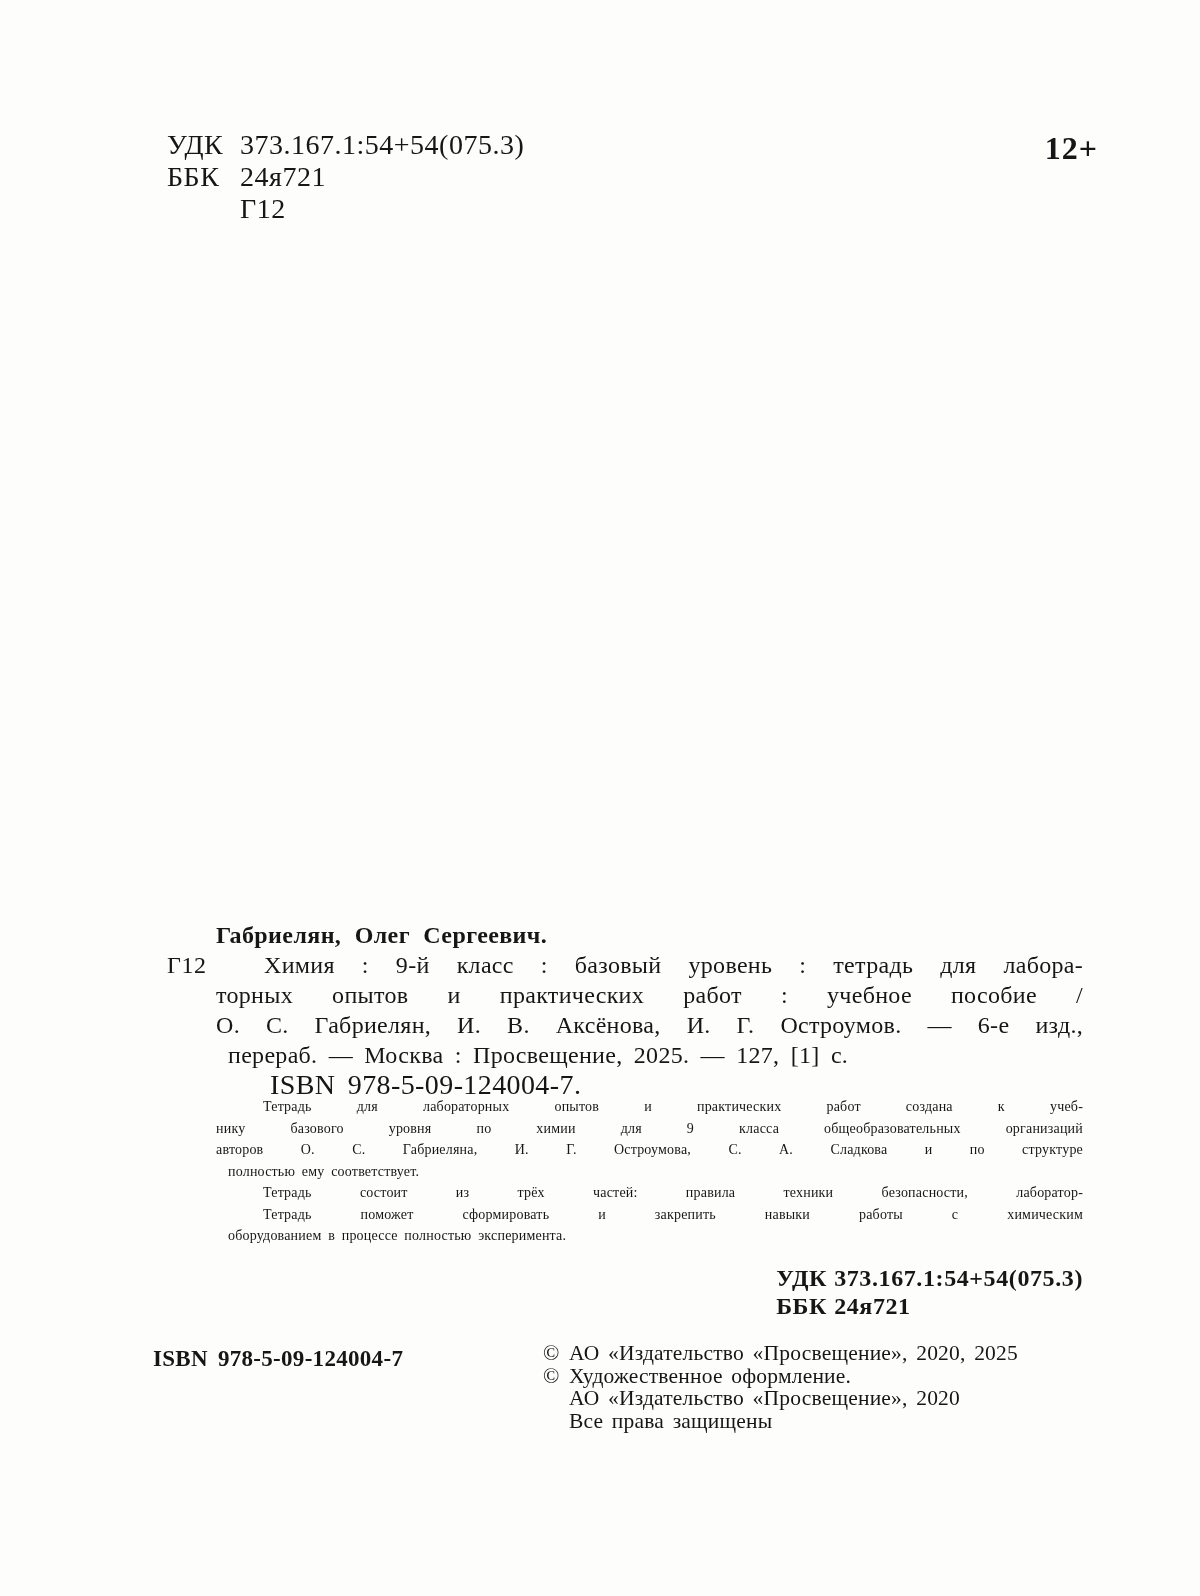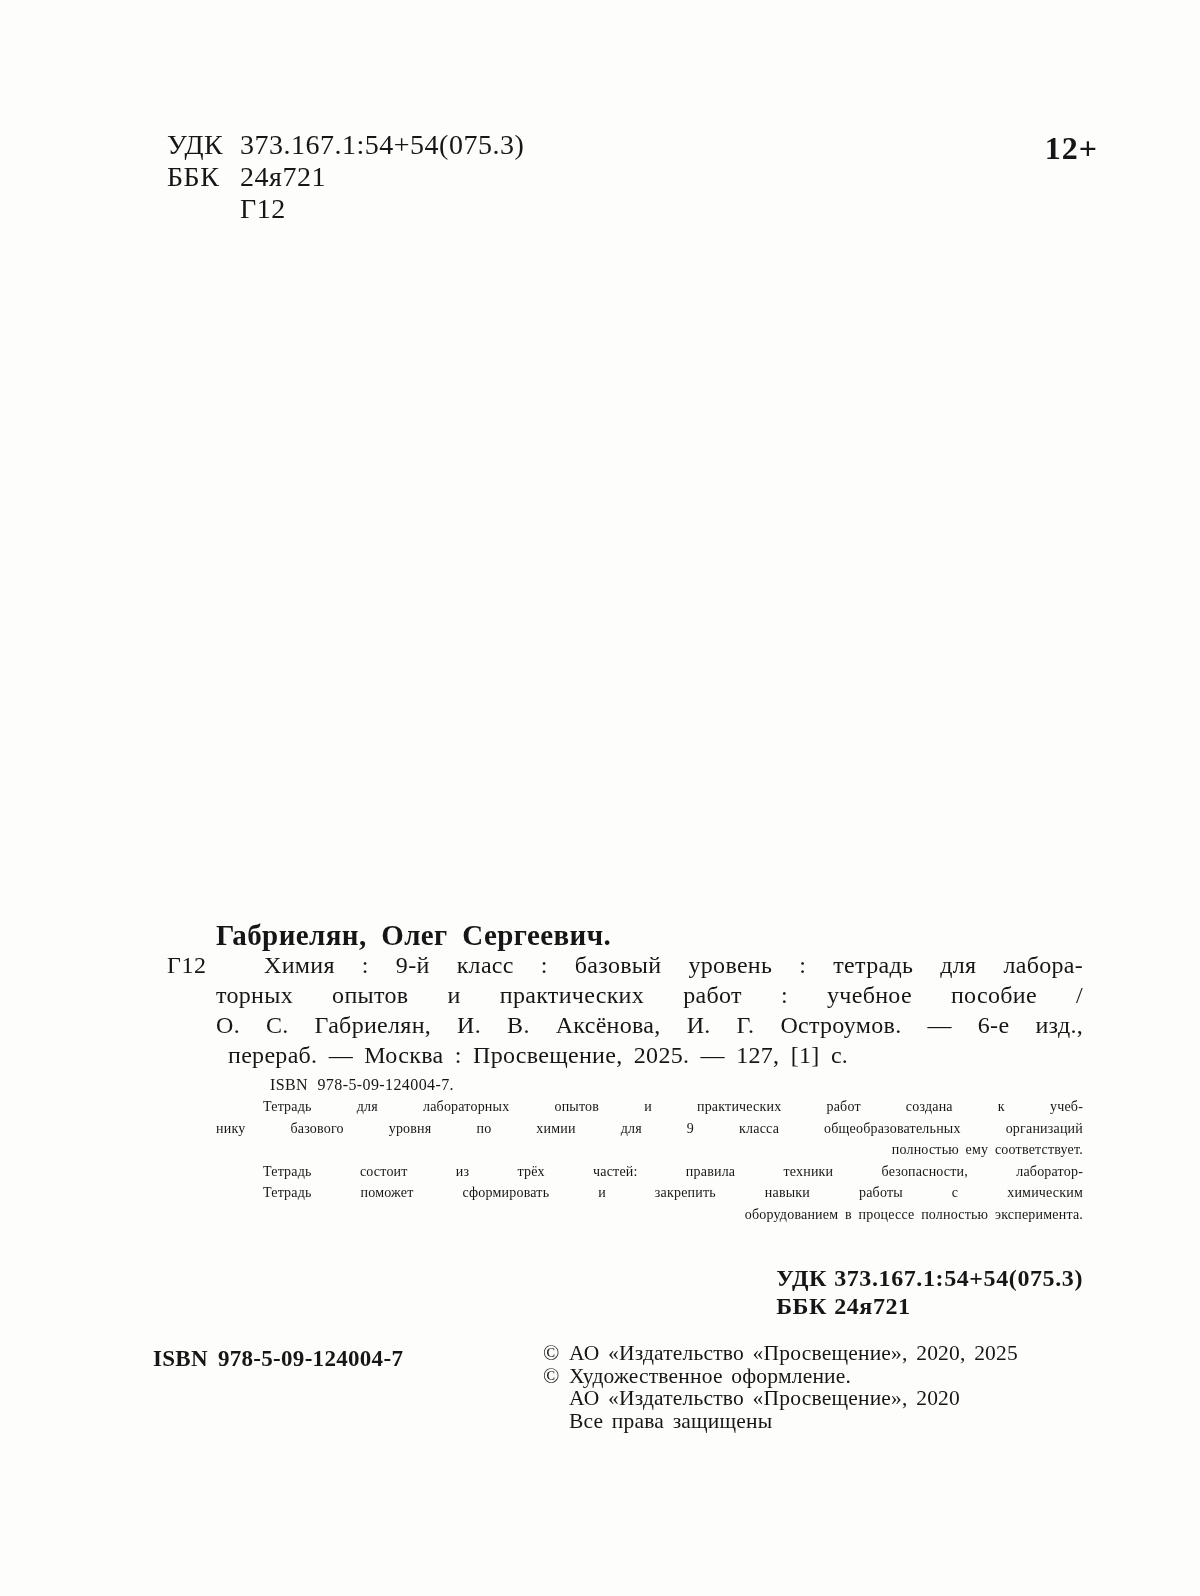--- a/index.html
+++ b/index.html
@@ -37,56 +37,56 @@
 
   
   .main {
     position: absolute;
     left: 216px;
     top: 920px;
     width: 867px;
   }
   .author {
     font-weight: bold;
-    font-size: 29px;
+    font-size: 24px;
     line-height: 30px;
     word-spacing: 7px;
     letter-spacing: 0.4px;
   }
   .entry {
     position: relative;
     font-size: 24px;
     line-height: 30px;
     letter-spacing: 0.3px;
   }
   .entry .code {
     position: absolute;
     left: -49px;
     top: 0;
     letter-spacing: 0.5px;
   }
   .jline { text-align: justify; text-align-last: justify; -moz-text-align-last: justify; }
   .indent { text-indent: 48px; }
   .pline { word-spacing: 5px; margin-left: 12px; }
   .isbn-line {
-    font-size: 16px;
+    font-size: 28px;
     line-height: 30px;
     padding-left: 54px;
     word-spacing: 5px;
     letter-spacing: 0.4px;
   }
 
   .annot {
     margin-top: -4px;
     font-size: 14px;
     line-height: 21.5px;
     letter-spacing: 0.2px;
   }
   .annot .indent { text-indent: 47px; }
-  .annot .pline { word-spacing: 3px; text-align: right; }
+  .annot .pline { word-spacing: 3px; }
 
   
   .class-bottom {
     position: absolute;
     right: 117px;
     top: 1264px;
     font-weight: bold;
     font-size: 24px;
     line-height: 28px;
     letter-spacing: 0.6px;
@@ -149,20 +149,21 @@
       <div class="jline">О. С. Габриелян, И. В. Аксёнова, И. Г. Остроумов. — 6-е изд.,</div>
       <div class="pline">перераб. — Москва : Просвещение, 2025. — 127, [1] с.</div>
     </div>
 
     <div class="isbn-line">ISBN 978-5-09-124004-7.</div>
 
     <div class="annot">
       <div>
         <div class="jline indent">Тетрадь для лабораторных опытов и практических работ создана к учеб-</div>
         <div class="jline">нику базового уровня по химии для 9 класса общеобразовательных организаций</div>
+        <div class="jline">авторов О. С. Габриеляна, И. Г. Остроумова, С. А. Сладкова и по структуре</div>
         <div class="pline">полностью ему соответствует.</div>
       </div>
       <div>
         <div class="jline indent">Тетрадь состоит из трёх частей: правила техники безопасности, лаборатор-</div>
       </div>
       <div>
         <div class="jline indent">Тетрадь поможет сформировать и закрепить навыки работы с химическим</div>
         <div class="pline">оборудованием в процессе полностью эксперимента.</div>
       </div>
     </div>

